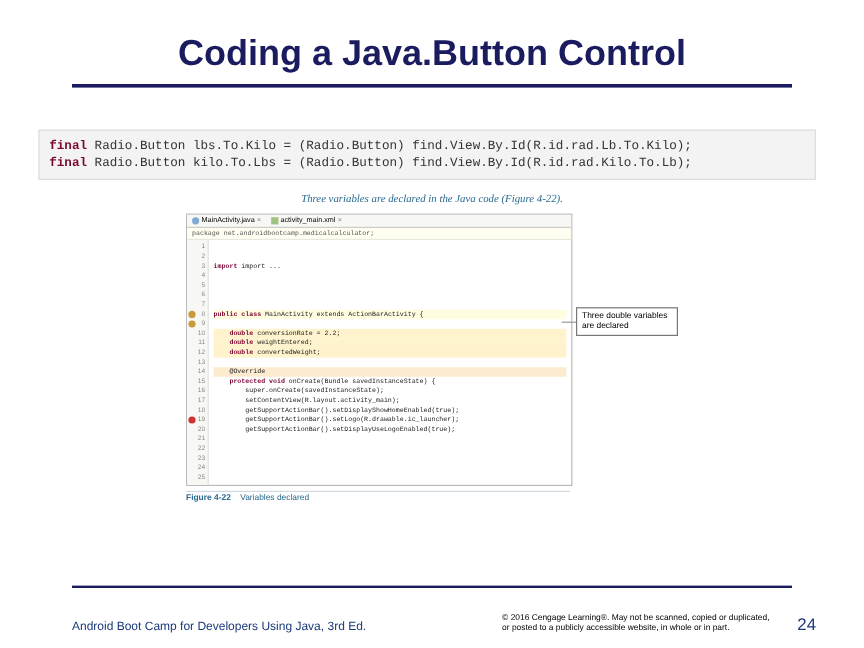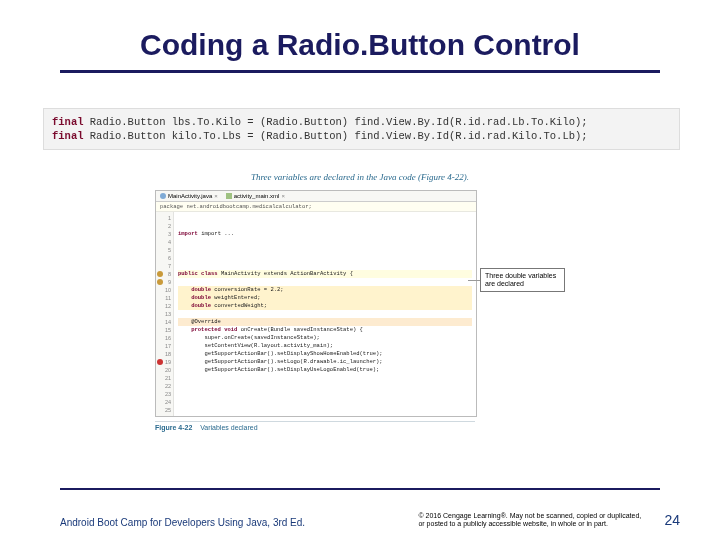--- a/index.html
+++ b/index.html
@@ -23,37 +23,37 @@
     font-weight: bold;
     color: #1b1b5f;
     padding-top: 28px;
   }
   .hr-top {
     margin: 8px 60px 0 60px;
     border: none;
     border-top: 3px solid #1b1b5f;
   }
   .snippet {
-    margin: 35px 40px 0 43px;
+    margin: 35px 40px 0 32px;
     background: #f3f3f3;
     padding: 6px 8px;
     font-family: "Courier New", monospace;
     font-size: 10.5px;
     line-height: 1.35;
     color: #333;
     border: 1px solid #ddd;
   }
   .snippet .kw { color: #7a0a2d; font-weight: bold; }
   .caption1 {
     font-family: Georgia, serif;
     font-style: italic;
     color: #2a6a8e;
     font-size: 9px;
     text-align: center;
-    margin-top: 22px;
+    margin-top: 10px;
   }
   .ide-area {
     margin: 8px auto 0 auto;
     width: 410px;
     position: relative;
   }
   .ide {
     width: 320px;
     border: 1px solid #bbb;
     font-size: 6px;
@@ -186,21 +186,21 @@
   }
   .pagenum {
     font-size: 14px;
     color: #1a3a7a;
   }
 </style>
 </head>
 <body>
 
 <div class="slide">
-  <div class="title">Coding a Radio.Button Control</div>
+  <div class="title">Coding a Java.Button Control</div>
   <hr class="hr-top">
 
   <div class="snippet">
     <div><span class="kw">final</span><span> Radio.Button lbs.To.Kilo = (Radio.Button) find.View.By.Id(R.id.rad.Lb.To.Kilo);</span></div>
     <div><span class="kw">final</span><span> Radio.Button kilo.To.Lbs = (Radio.Button) find.View.By.Id(R.id.rad.Kilo.To.Lb);</span></div>
   </div>
 
   <div class="caption1">Three variables are declared in the Java code (Figure 4-22).</div>
 
   <div class="ide-area">

